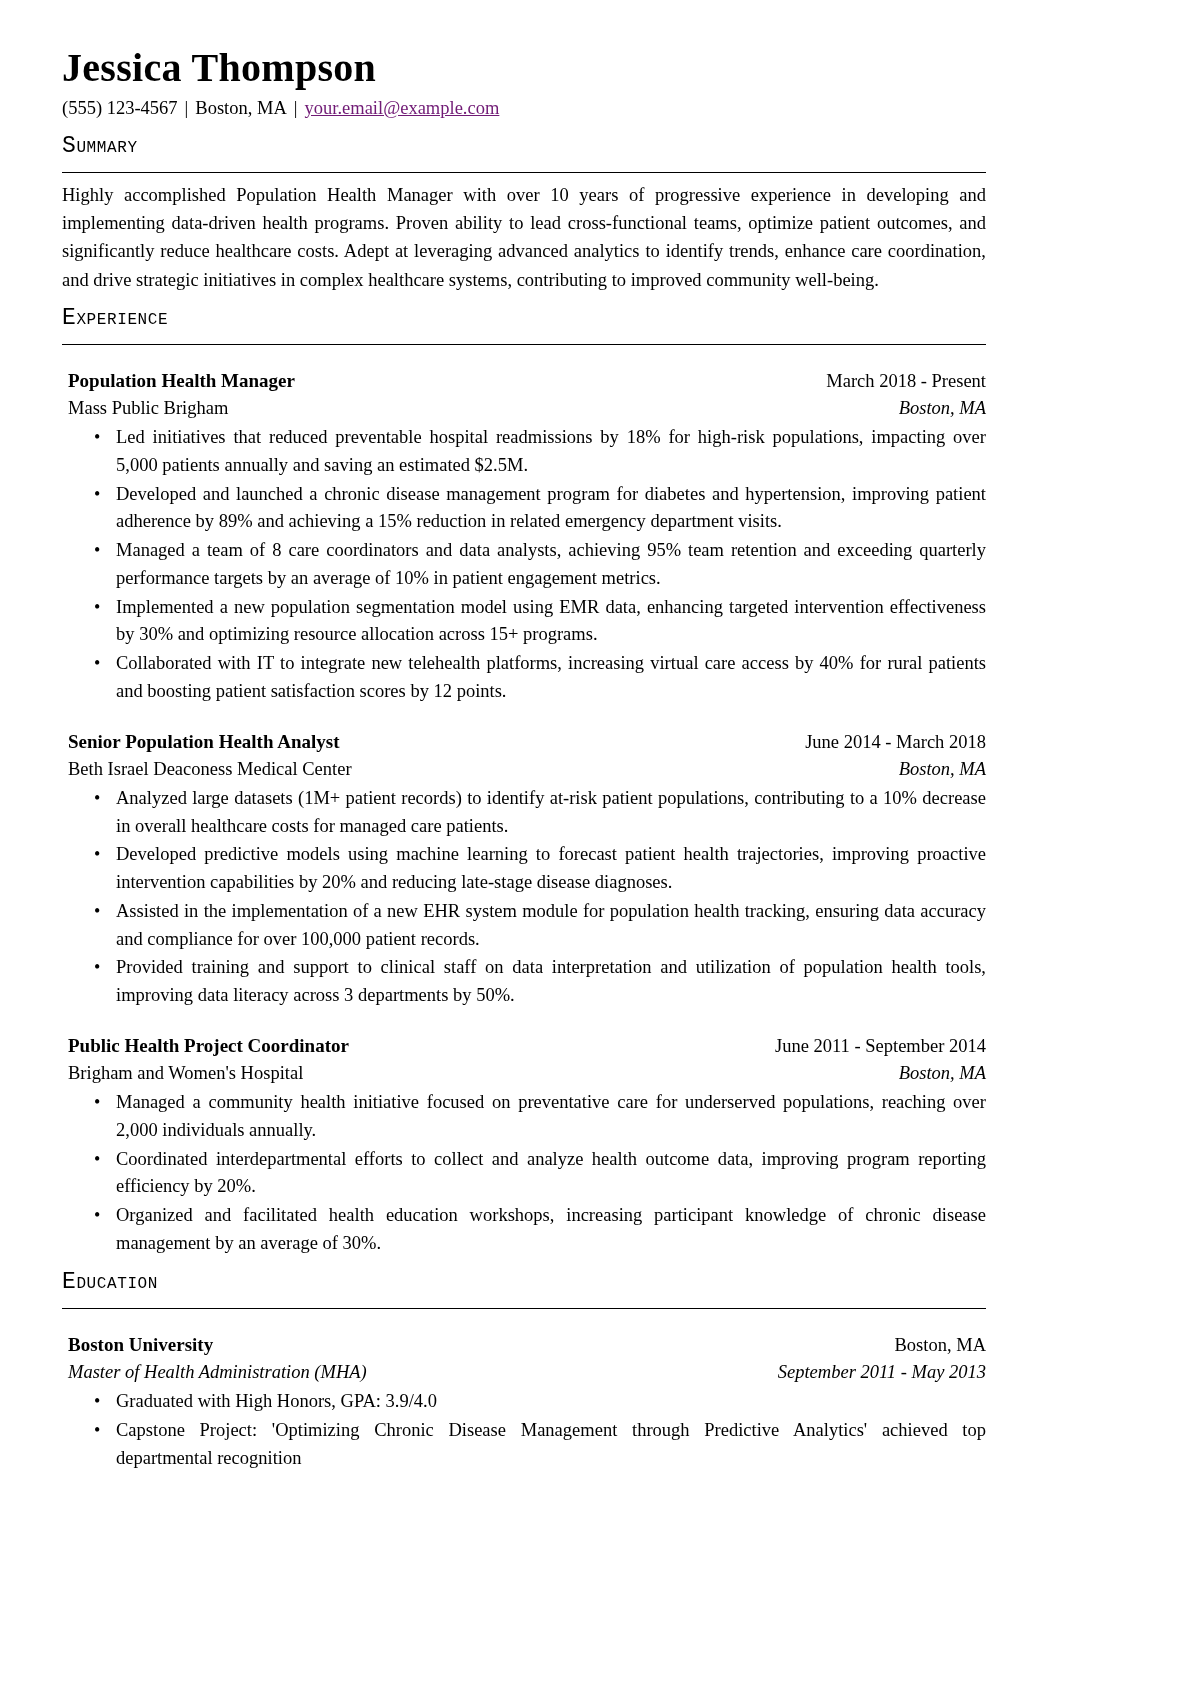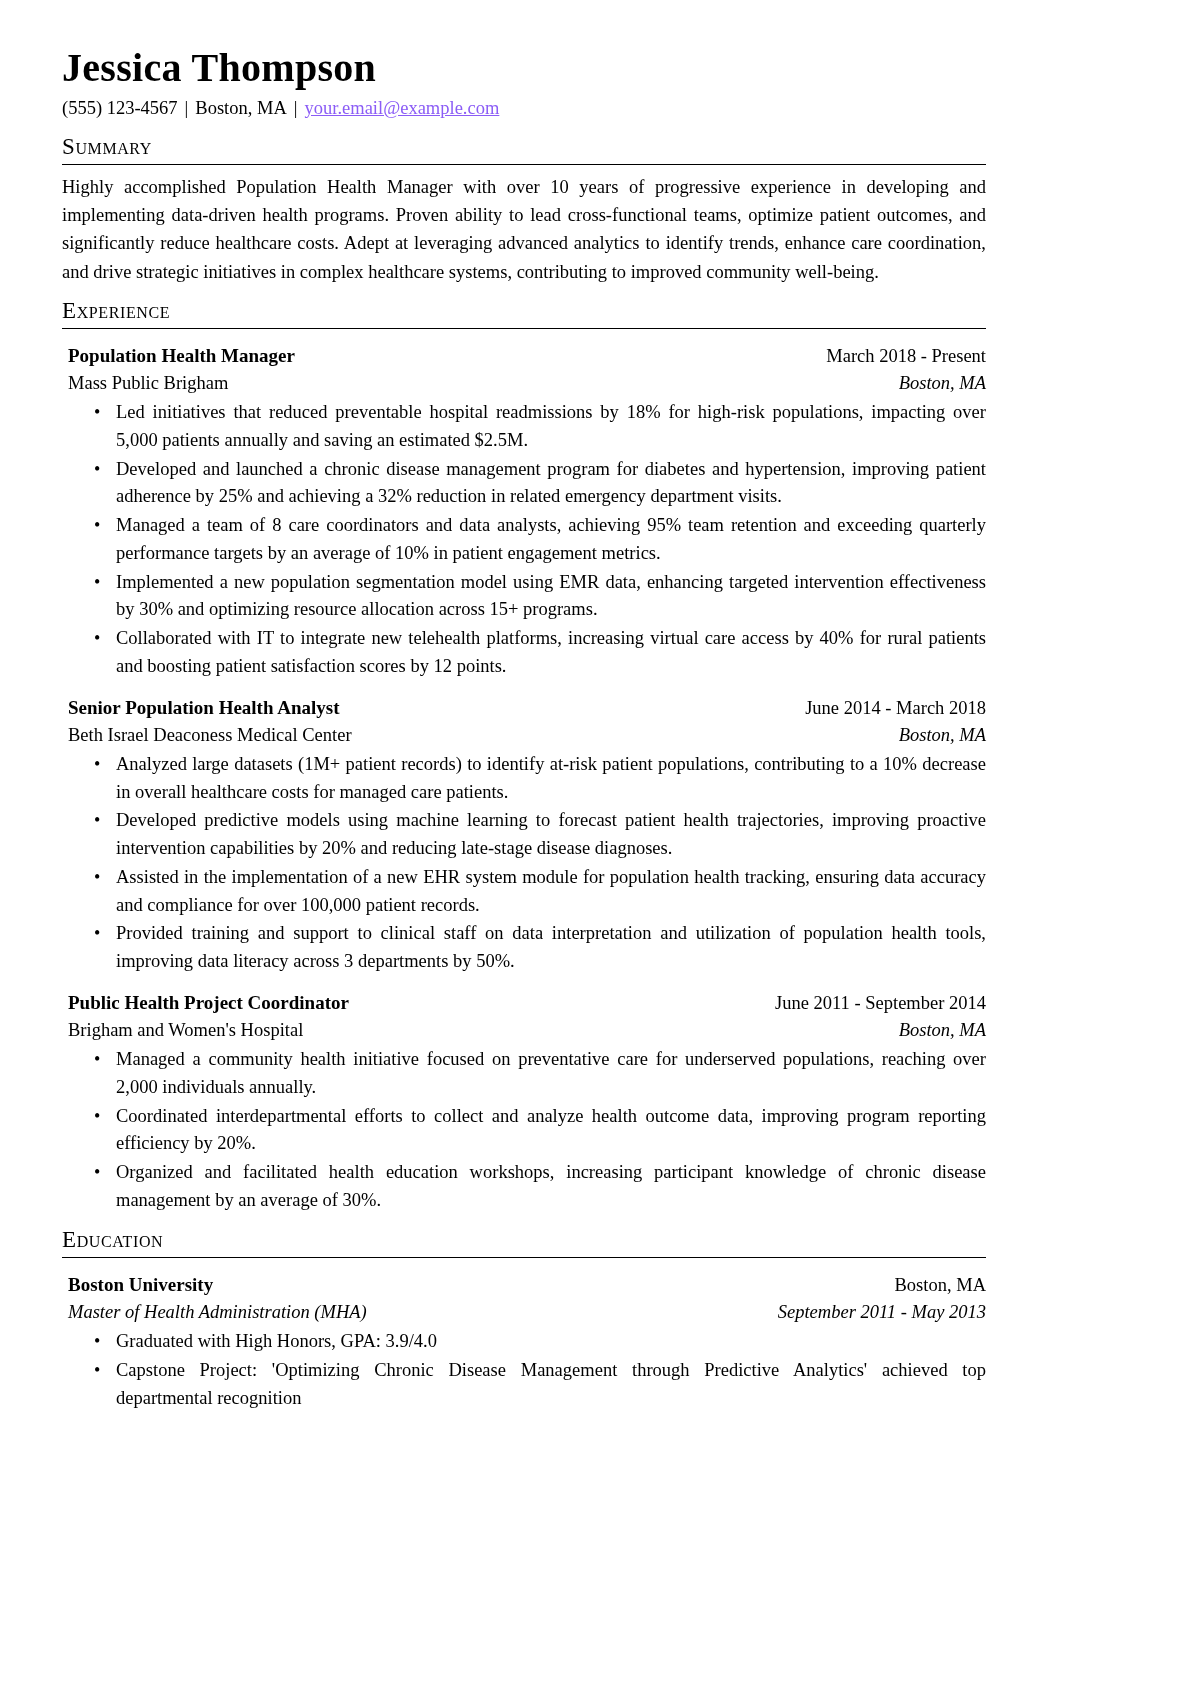--- a/index.html
+++ b/index.html
@@ -29,50 +29,51 @@
   }
   .contact {
     font-size: 18.5px;
     margin-bottom: 10px;
     line-height: 1.4;
   }
   .contact .sep {
     padding: 0 7px;
   }
   .contact a {
-    color: #8b5cf6;
+    color: #701a75;
     text-decoration: underline;
   }
   .section {
     margin-top: 12px;
   }
   .section-title {
     font-size: 23px;
     font-variant: small-caps;
     text-transform: lowercase;
     letter-spacing: 0.6px;
     line-height: 1.1;
-    padding-bottom: 4px;
+    padding-bottom: 12px;
+    font-family: Liberation Mono, monospace;
   }
   .section-title::first-letter {
     text-transform: uppercase;
   }
   .rule {
     border-bottom: 1.4px solid #000000;
     margin-top: 1px;
     margin-bottom: 8px;
   }
   .summary-text {
     font-size: 18.5px;
     line-height: 1.52;
     text-align: justify;
     margin: 2px 0 4px 0;
   }
   .entry {
-    margin-top: 14px;
+    margin-top: 23px;
   }
   .entry-row {
     display: flex;
     justify-content: space-between;
     align-items: baseline;
     font-size: 19px;
     line-height: 1.42;
     padding-left: 6px;
   }
   .entry-row.second {
@@ -146,21 +147,21 @@
       <div class="entry-row">
         <span class="entry-title">Population Health Manager</span>
         <span class="entry-date">March 2018 - Present</span>
       </div>
       <div class="entry-row second">
         <span class="entry-org">Mass Public Brigham</span>
         <span class="entry-loc">Boston, MA</span>
       </div>
       <ul class="bullets">
         <li>Led initiatives that reduced preventable hospital readmissions by 18% for high-risk populations, impacting over 5,000 patients annually and saving an estimated $2.5M.</li>
-        <li>Developed and launched a chronic disease management program for diabetes and hypertension, improving patient adherence by 25% and achieving a 32% reduction in related emergency department visits.</li>
+        <li>Developed and launched a chronic disease management program for diabetes and hypertension, improving patient adherence by 89% and achieving a 15% reduction in related emergency department visits.</li>
         <li>Managed a team of 8 care coordinators and data analysts, achieving 95% team retention and exceeding quarterly performance targets by an average of 10% in patient engagement metrics.</li>
         <li>Implemented a new population segmentation model using EMR data, enhancing targeted intervention effectiveness by 30% and optimizing resource allocation across 15+ programs.</li>
         <li>Collaborated with IT to integrate new telehealth platforms, increasing virtual care access by 40% for rural patients and boosting patient satisfaction scores by 12 points.</li>
       </ul>
     </div>
 
     <div class="entry">
       <div class="entry-row">
         <span class="entry-title">Senior Population Health Analyst</span>
         <span class="entry-date">June 2014 - March 2018</span>

